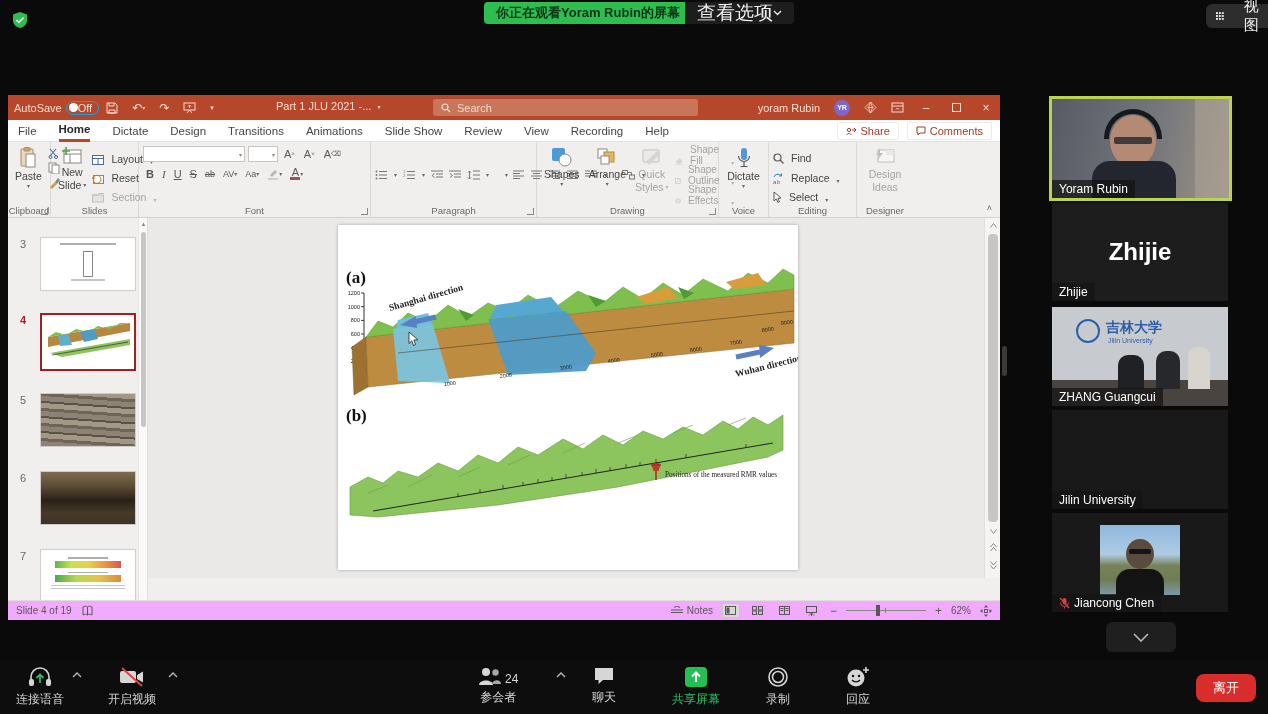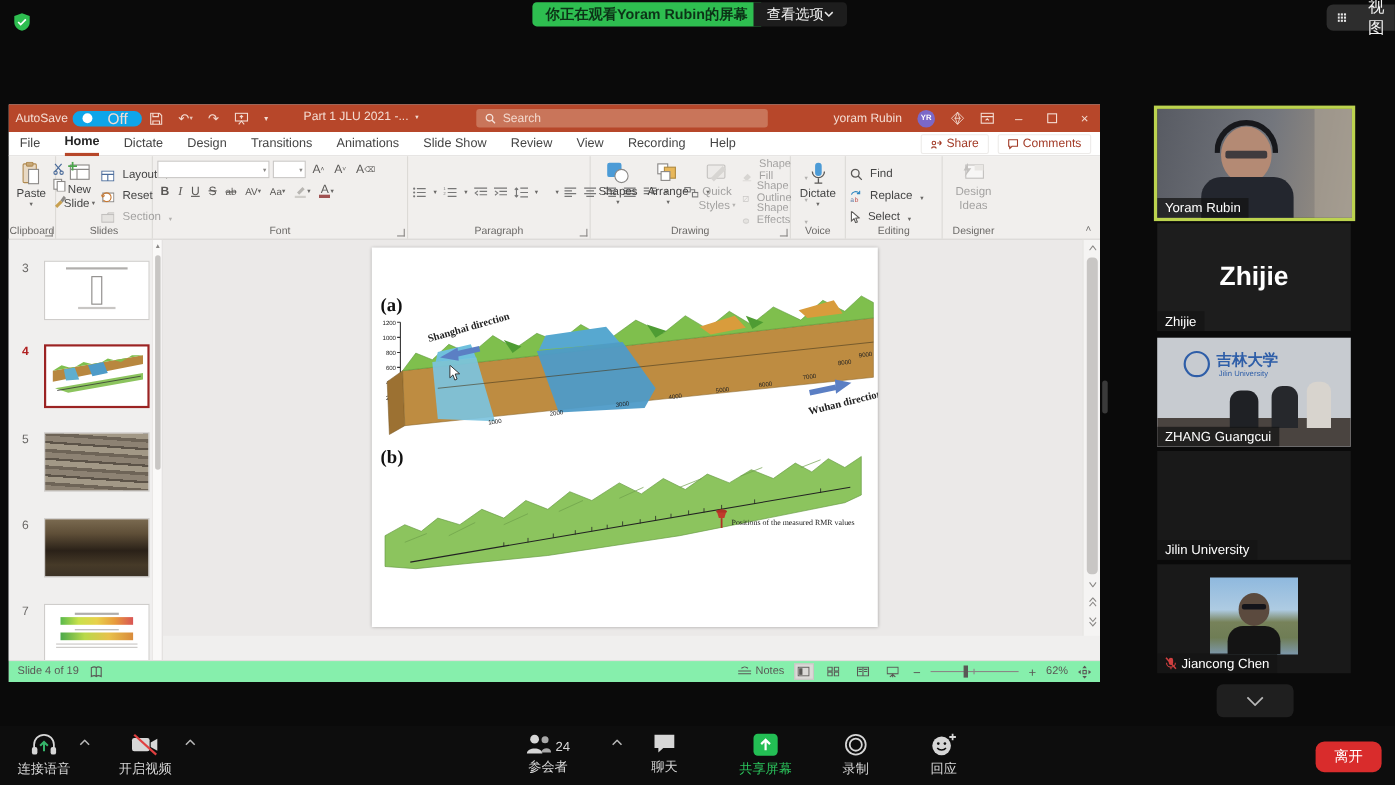--- a/index.html
+++ b/index.html
@@ -2,27 +2,27 @@
 <html><head>
 <meta charset="utf-8">
 <style>
 *{margin:0;padding:0;box-sizing:border-box}
 html,body{width:1268px;height:714px}
 body{background:#0a0a0a;font-family:"Liberation Sans",sans-serif;position:relative;overflow:hidden}
 .abs{position:absolute}
 svg{display:block}
 
 .banner{position:absolute;top:2px;left:484px;height:22px;display:flex;align-items:center;background:#2EBE50;border-radius:4px 0 0 4px;padding:0 12px;font-size:13px;font-weight:bold;color:#0c3317}
-.viewopts{position:absolute;top:2px;left:685px;height:22px;display:flex;align-items:center;gap:0;background:#1d1d1d;border-radius:0 4px 4px 0;padding:0 12px;font-size:13px;color:#f0f0f0}
+.viewopts{position:absolute;top:2px;left:685px;height:22px;display:flex;align-items:center;gap:0;background:#1d1d1d;border-radius:0 4px 4px 0;padding:0 12px;font-size:19px;color:#f0f0f0}
 .viewbtn{position:absolute;top:4px;left:1206px;height:24px;display:flex;align-items:center;gap:20px;background:#2d2d2d;border-radius:6px;padding:2px 10px;font-size:15px;color:#f0f0f0}
 
 .ppt{position:absolute;left:8px;top:95px;width:992px;height:525px;background:#fff;color:#3b3a39}
 .ptitle{height:25px;background:#B7472A;display:flex;align-items:center;color:#F4DDD3;font-size:11px;position:relative}
 .pt-ic{margin:0 7px;display:flex;align-items:center;color:#F4DDD3}
-.autosave-pill{display:flex;align-items:center;gap:14px;border:7px solid #0ea5e9;border-radius:8px;padding:0 6px 0 2px;height:14px;margin-left:4px;font-size:14px}
+.autosave-pill{display:flex;align-items:center;gap:0;border:1px solid #0ea5e9;border-radius:8px;padding:0 6px 0 2px;height:14px;margin-left:4px;font-size:11px}
 .autosave-dot{width:9px;height:9px;border-radius:50%;background:#fff}
 .searchpill{position:absolute;left:425px;top:4px;width:265px;height:17px;background:#C9755A;border-radius:3px;display:flex;align-items:center;gap:6px;padding:0 8px;color:#F6E3DB}
 .searchpill input{background:transparent;border:none;outline:none;color:#F6E3DB;font-size:11px;width:200px}
 .searchpill input::placeholder{color:#F3D9CE}
 .ptright{position:absolute;right:6px;top:0;height:25px;display:flex;align-items:center;gap:14px}
 .avatar{width:16px;height:16px;border-radius:50%;background:#7B68C8;color:#fff;font-size:7px;display:flex;align-items:center;justify-content:center;font-weight:bold}
 .winbtn{width:16px;text-align:center;font-size:12px;color:#F4DDD3}
 .restore-ic{width:9px;height:9px;border:1px solid #F4DDD3;position:relative}
 
 .ptabs{height:22px;background:#fff;display:flex;align-items:center;font-size:11.5px;color:#444;padding-left:10px;gap:22px;position:relative;border-bottom:1px solid #E5E3E1}
@@ -54,21 +54,21 @@
 .maincol{flex:1;display:flex;flex-direction:column}
 .slideregion{height:360px;display:flex}
 .slidebg{flex:1;position:relative;background:#EBE9E8}
 .canvas{position:absolute;left:190px;top:7px;width:460px;height:345px;background:#fff;box-shadow:0 0 3px rgba(0,0,0,.3)}
 .vscroll{width:16px;background:#F5F4F3;border-left:1px solid #E1DFDD;position:relative}
 .vthumb{position:absolute;top:16px;left:2.5px;width:10px;height:288px;background:#C8C6C4;border-radius:4px}
 .scrollarrow{position:absolute;left:0;width:16px;height:14px;display:flex;align-items:center;justify-content:center;color:#8a8886}
 .notesrow{height:22px;background:#FAF9F8;border-top:1px solid #D6D4D2;display:flex;align-items:center;font-size:11px;color:#696765;position:relative;padding-left:10px}
 .notescollapse{position:absolute;left:230px;top:-7px;width:20px;height:13px;background:#F3F2F1;border:1px solid #D0CECB;border-radius:2px;display:flex;align-items:center;justify-content:center;font-size:6px;color:#6a6866}
 
-.pstatus{height:20px;background:#86efac;border-top:1px solid #E1DFDD;display:flex;align-items:center;font-size:10px;color:#5a5856;padding:1px 8px;gap:10px}
+.pstatus{height:20px;background:#f0abfc;border-top:1px solid #E1DFDD;display:flex;align-items:center;font-size:10px;color:#5a5856;padding:1px 8px;gap:10px}
 .pstat-right{margin-left:auto;display:flex;align-items:center;gap:9px}
 .viewic{width:18px;height:15px;display:flex;align-items:center;justify-content:center}
 .viewic.on{background:#DBD9D7;border:1px solid #C8C6C4}
 .zslider{width:80px;height:1px;background:#8a8886;position:relative}
 .zslider .zthumb{position:absolute;left:30px;top:-5px;width:4px;height:11px;background:#5a5856}
 .zslider .zmid{position:absolute;left:39px;top:-2px;width:1px;height:5px;background:#8a8886}
 
 .tile{position:absolute;left:1052px;width:176px;background:#1d1d1d;overflow:hidden}
 .plabel{position:absolute;left:0;bottom:0;background:rgba(20,20,20,.75);color:#fff;font-size:12px;padding:2px 7px;display:flex;align-items:center;gap:4px}
 .yrtile{position:absolute;left:1049px;top:96px;width:183px;height:105px;border:3px solid #BCD34F;background:linear-gradient(100deg,#585b63 0%,#73767d 55%,#8d8780 82%,#a19a90 100%);overflow:hidden}

